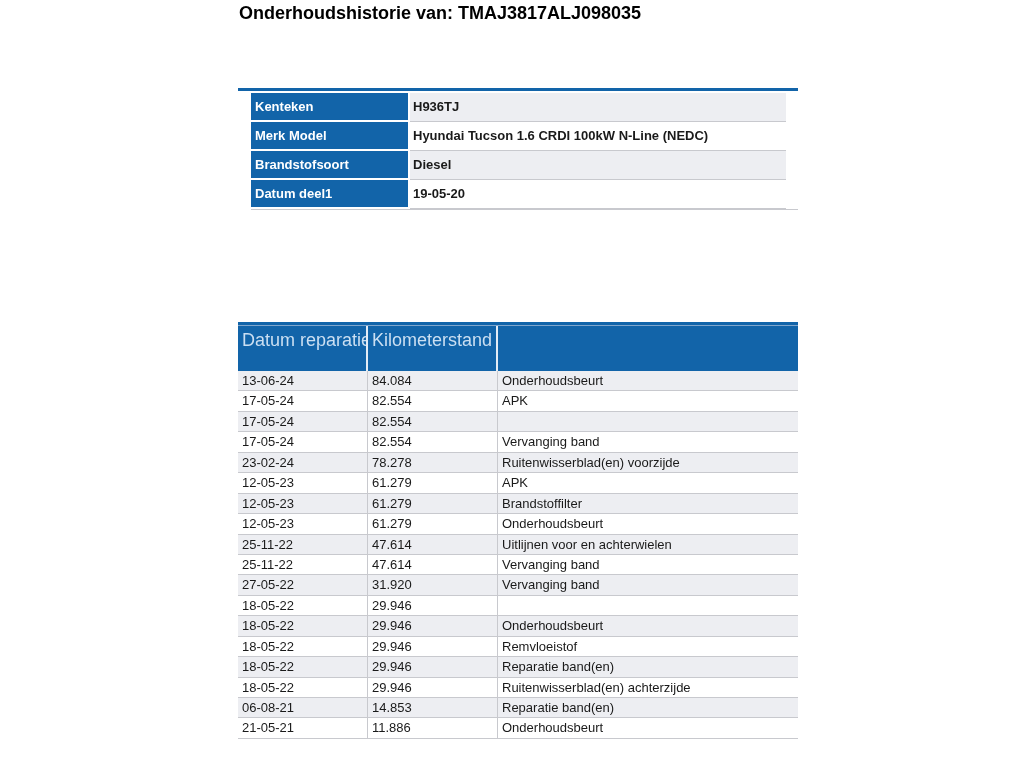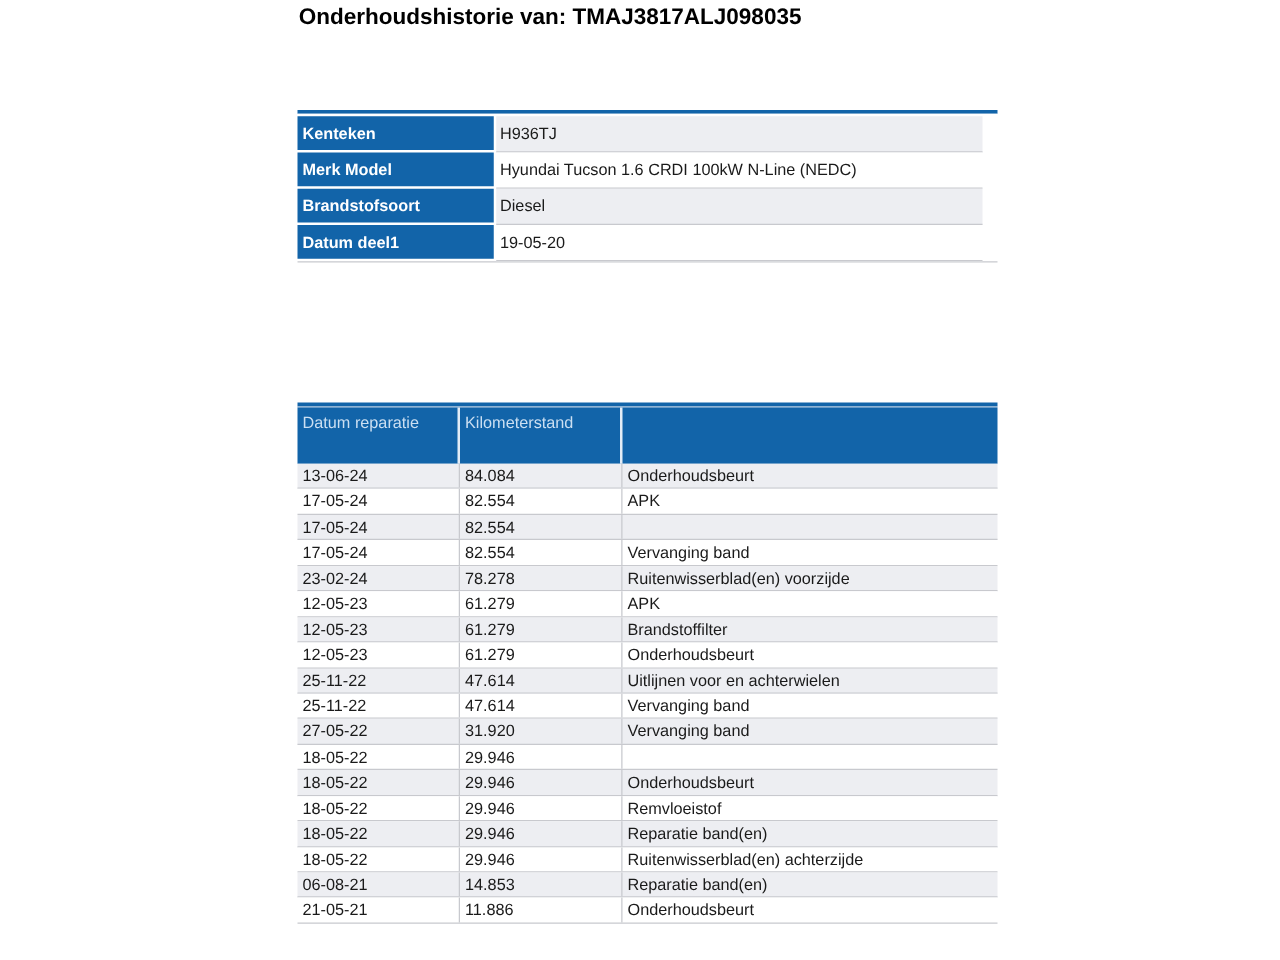--- a/index.html
+++ b/index.html
@@ -9,39 +9,39 @@
     --blue:#1264a9; --alt:#edeef2; --border:#c8c9ce; --hdrtext:#cbdff2; --text:#1a1a1a;
   }
   .title{
     position:absolute;left:239px;top:1px;font-size:18px;font-weight:bold;color:#000;
     white-space:nowrap;line-height:24px;
   }
   
   .info-table{position:absolute;left:238px;top:88px;width:560px;}
   .top-strip{height:3px;background:var(--blue);}
   .info-gap{height:2px;background:#fff;}
-  .info-rows{border-bottom:1px solid var(--border);}
+  .info-rows{border-bottom:1px solid var(--border);margin-left:13px;}
   .info-row{position:relative;height:29px;}
   .info-label{
     position:absolute;left:0;top:0;width:157px;height:27px;box-sizing:border-box;
     background:var(--blue);color:#fff;font-weight:bold;font-size:13px;
     line-height:27px;padding-left:4px;white-space:nowrap;overflow:hidden;
   }
   .info-value{
     position:absolute;left:159px;right:12px;top:0;height:29px;box-sizing:border-box;
     border-bottom:1px solid var(--border);font-size:13px;line-height:28px;
-    padding-left:3px;white-space:nowrap;overflow:hidden;background:#fff;
+    padding-left:3px;white-space:nowrap;overflow:hidden;background:#fff;font-weight:bold;
   }
   .info-row:nth-child(odd) .info-value{background:var(--alt);}
   
   .hist-table{position:absolute;left:238px;top:322px;width:560px;}
   .hist-gapline{height:1px;background:#7fa6cd;}
   .hist-header{display:flex;height:45px;background:var(--blue);}
   .hist-header .hc{
-    box-sizing:border-box;color:var(--hdrtext);font-size:13px;
+    box-sizing:border-box;color:var(--hdrtext);font-size:18px;
     padding:4px 0 0 4px;white-space:nowrap;overflow:hidden;
   }
   .hist-header .c1,.hist-header .c2{width:130px;border-right:2px solid #e3ecf6;}
   .hist-header .c3{flex:1;}
   .hist-body{}
   .hist-row{display:flex;height:20.44px;box-sizing:border-box;border-bottom:1px solid var(--border);background:#fff;}
   .hist-row:nth-child(odd){background:var(--alt);}
   .hist-row .bc{
     box-sizing:border-box;font-size:13px;line-height:19px;padding-left:4px;
     white-space:nowrap;overflow:hidden;

